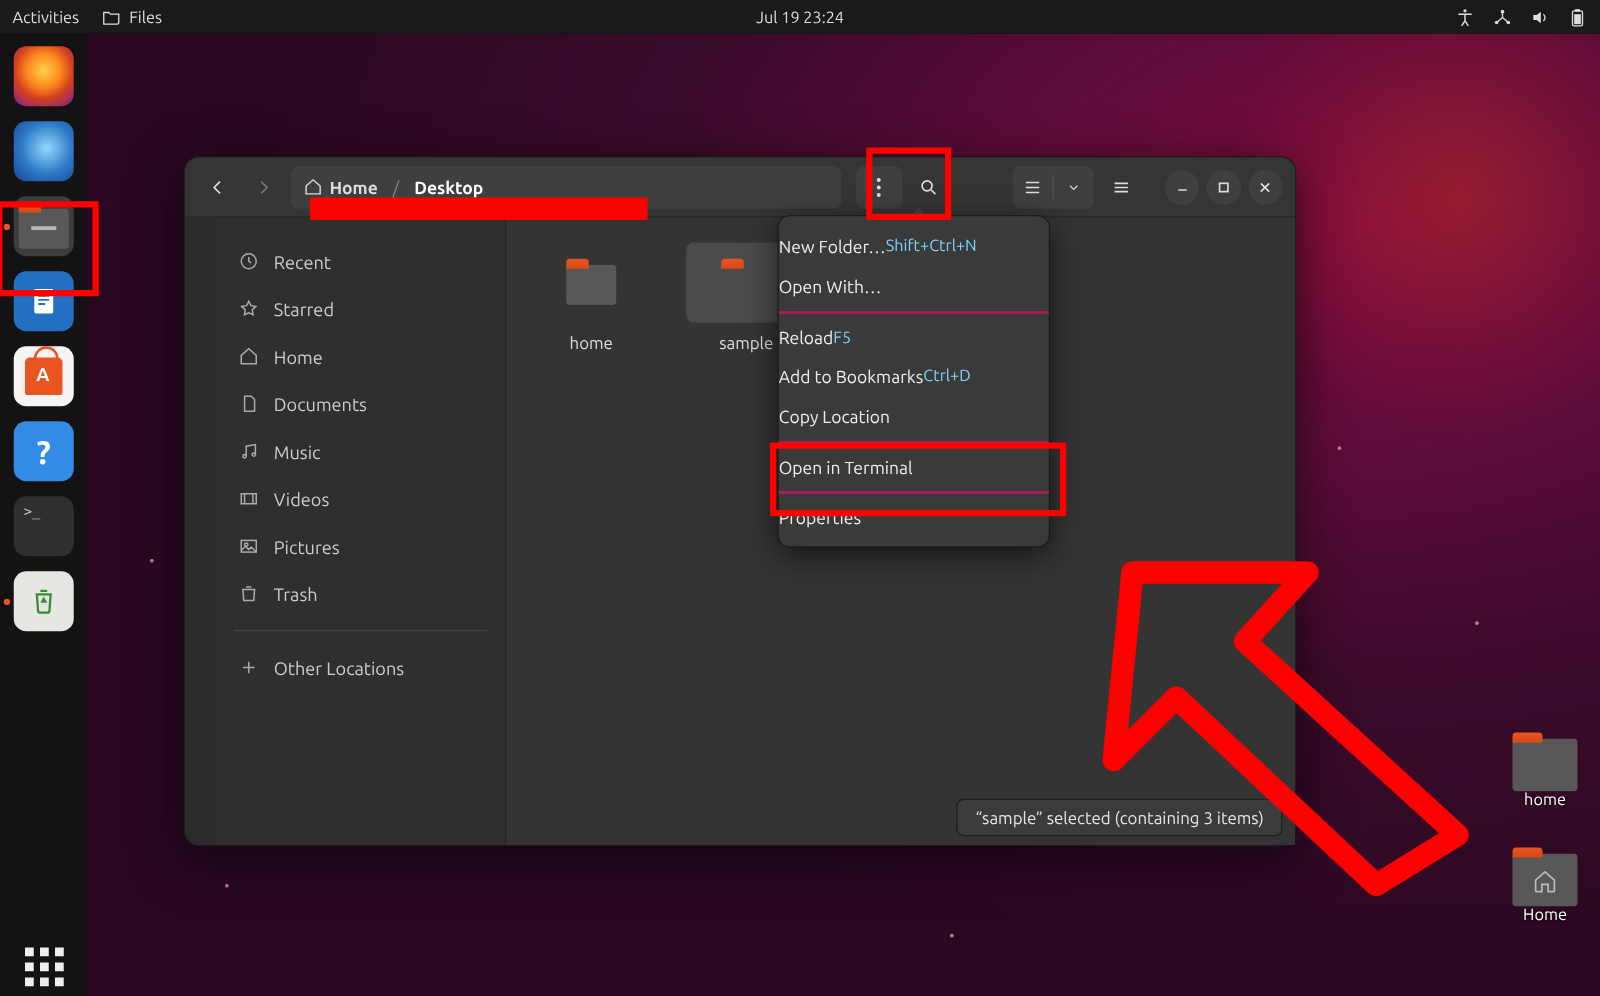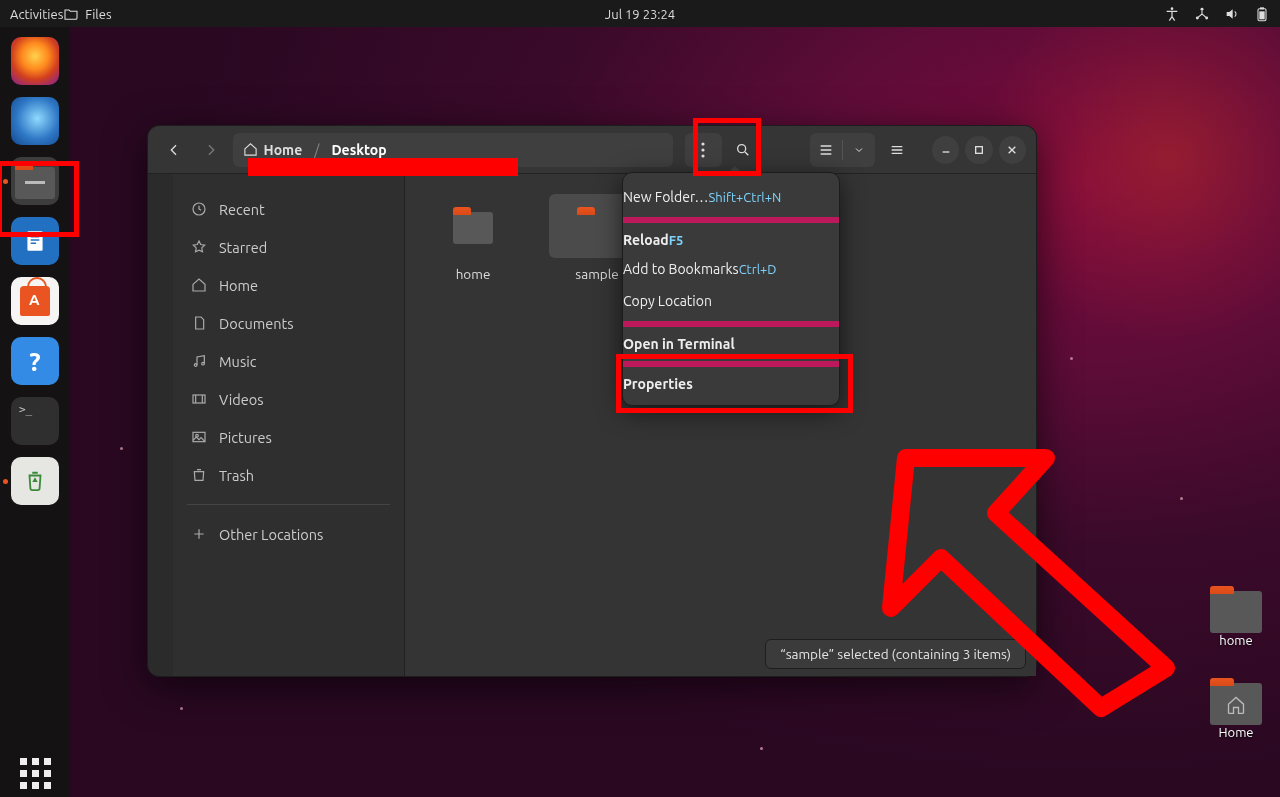--- a/index.html
+++ b/index.html
@@ -16,21 +16,21 @@
   border-radius:50%; background: radial-gradient(circle, rgba(255,80,20,0.25) 0%, rgba(255,60,40,0.1) 40%, transparent 70%);
 }
 .dot { position:absolute; width:3px; height:3px; background:#b97a8f; border-radius:50%; }
 
 
 .topbar {
   position: absolute; top: 0; left: 0; width: 1280px; height: 27px;
   background: #1a1a1a; color: #ddd; font-size: 13px;
   display: flex; align-items: center; padding: 0 10px;
 }
-.topbar .tb-left { display:flex; align-items:center; }
+.topbar .tb-left { display:flex; align-items:center; gap:18px; }
 .topbar .tb-app { display:flex; align-items:center; gap:6px; }
 .topbar .tb-center { position:absolute; left:50%; transform:translateX(-50%); }
 .topbar .tb-right { margin-left:auto; display:flex; align-items:center; gap:14px; }
 .tb-icon { width:16px; height:16px; fill:#ddd; }
 
 
 .dock {
   position: absolute; left: 0; top: 27px; width: 70px; height: 770px;
   background: rgba(20,20,20,0.92); display: flex; flex-direction: column; align-items: center;
   padding-top: 10px; gap: 12px;
@@ -123,21 +123,21 @@
 .dropdown {
   position:absolute; left:474px; top:46px; width:218px;
   background:#3a3a3a; border:1px solid #1c1c1c; border-radius:10px; padding:8px 0;
   box-shadow:0 6px 24px rgba(0,0,0,0.6); color:#eee; font-size:14px;
 }
 .dropdown::before {
   content:""; position:absolute; top:-7px; left:105px; width:0; height:0;
   border-left:7px solid transparent; border-right:7px solid transparent; border-bottom:7px solid #3a3a3a;
 }
 .dd-item { display:flex; align-items:center; height:32px; padding:0 0; }
-.dd-item.sect-top { border-top:6px solid #be185d; margin-top:4px; padding-top:4px; height:36px;font-weight:bold; }
+.dd-item.sect-top { border-top:2px solid #be185d; margin-top:4px; padding-top:4px; height:36px; }
 .dd-accel { color:#7dd3fc; font-size:13px; }
 
 
 .hl { position:absolute; border:5px solid #ff0000; pointer-events:none; }
 .hl-dock { left:-3px; top:161px; width:82px; height:76px; }
 .hl-path { left:248px; top:158px; width:270px; height:18px; background:#ff0000; border:none; }
 .hl-more { left:693px; top:118px; width:68px; height:58px; }
 .hl-term { left:616px; top:354px; width:237px; height:59px; }
 .big-arrow { position:absolute; left:866px; top:428px; width:330px; height:290px; pointer-events:none; }
 .big-arrow path { fill:none; stroke:#ff0000; stroke-width:18; stroke-linejoin:round; stroke-linecap:round; }
@@ -412,20 +412,23 @@
 
   <div class="statusbar">
     <span>“sample” selected  (containing 3 items)</span>
   </div>
 
   <div class="dropdown">
     <div class="dd-item">
       <span>New Folder…</span>
       <span class="dd-accel">Shift+Ctrl+N</span>
     </div>
+    <div class="dd-item">
+      <span>Open With…</span>
+    </div>
     <div class="dd-item sect-top">
       <span>Reload</span>
       <span class="dd-accel">F5</span>
     </div>
     <div class="dd-item">
       <span>Add to Bookmarks</span>
       <span class="dd-accel">Ctrl+D</span>
     </div>
     <div class="dd-item">
       <span>Copy Location</span>

